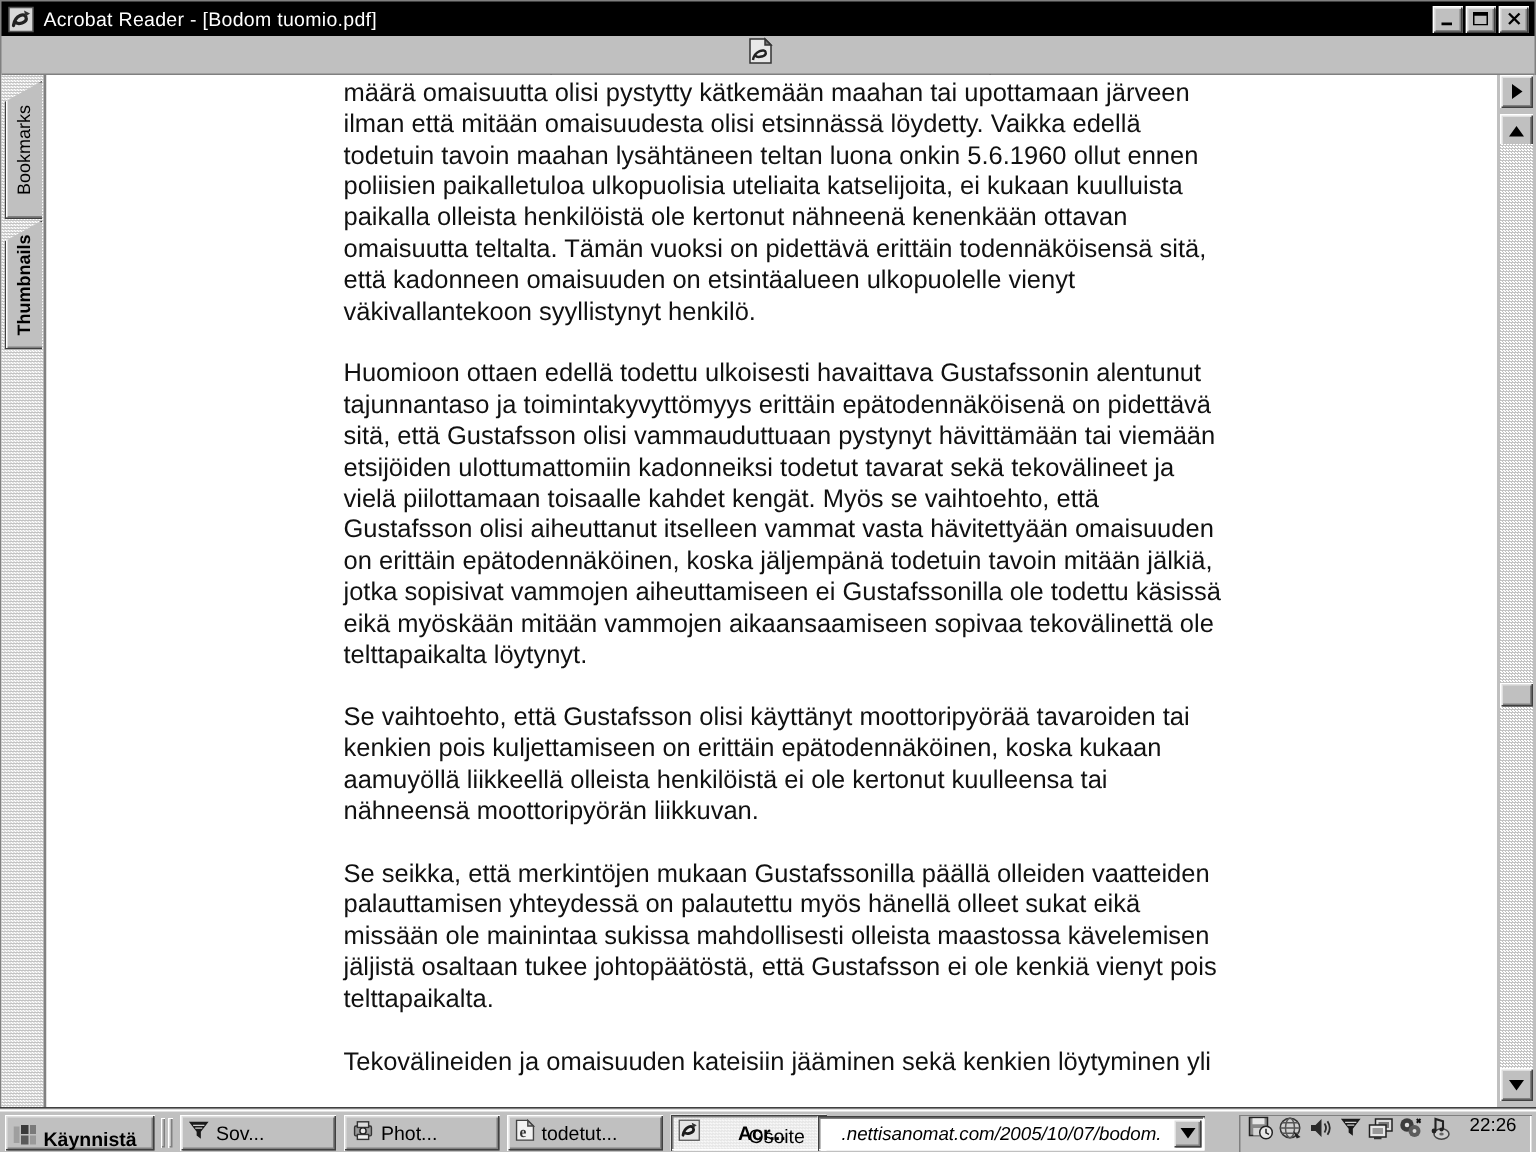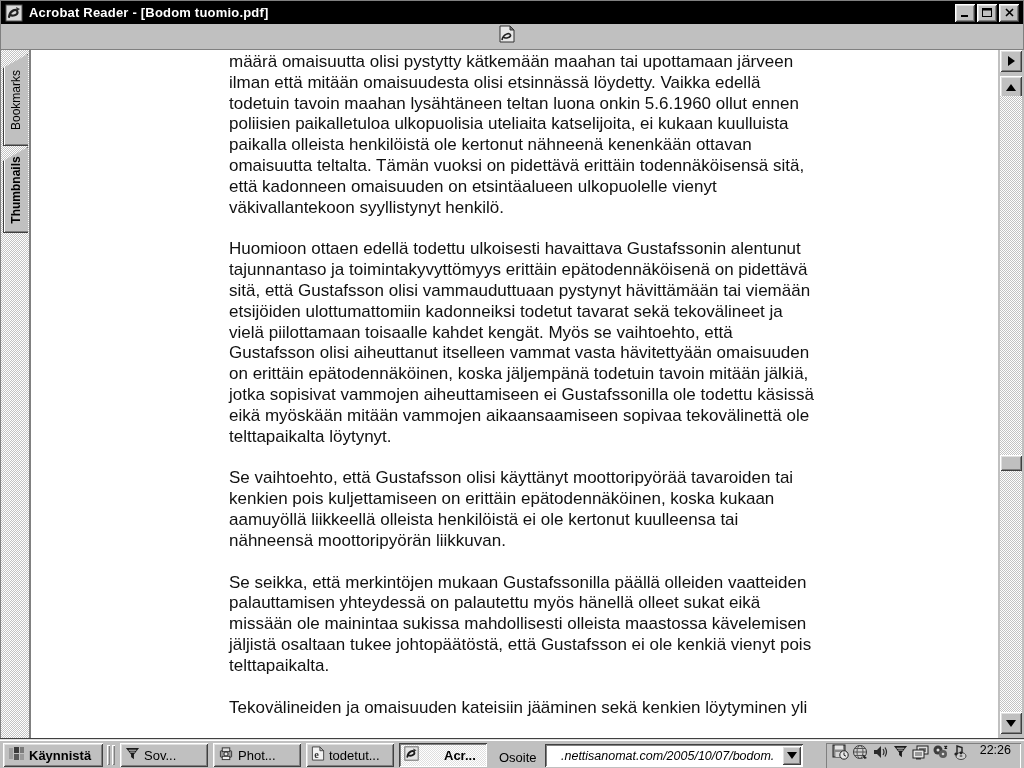--- a/index.html
+++ b/index.html
@@ -8,21 +8,21 @@
 
   
   .bevel-out { background:#c0c0c0;
     box-shadow: inset 1px 1px #ffffff, inset -1px -1px #404040, inset 2px 2px #dfdfdf, inset -2px -2px #808080; }
   .dither { background-image: repeating-conic-gradient(#ffffff 0% 25%, #c3c3c3 0% 50%); background-size:2px 2px; }
 
   
   .titlebar { position:absolute; left:0; top:0; width:1024px; height:24px; background:#000;
     display:flex; align-items:center; padding:0 4px; border:1px solid #808080; border-bottom:none; }
   .titlebar .app-icon { width:18px; height:18px; margin-right:6px; flex:0 0 auto; }
-  .titlebar .title-text { color:#fff; font-weight:bold; font-size:13px; letter-spacing:.2px; flex:1 1 auto;
+  .titlebar .title-text { color:#fff; font-weight:normal; font-size:13px; letter-spacing:.2px; flex:1 1 auto;
     white-space:nowrap; overflow:hidden; }
   .winbtns { display:flex; gap:2px; }
   .winbtn { width:20px; height:18px; display:flex; align-items:center; justify-content:center; cursor:default; }
   .winbtn svg { display:block; }
 
   
   .menubar { position:absolute; left:0; top:24px; width:1024px; height:26px; background:#c0c0c0;
     display:flex; align-items:center; padding:0 6px; border-left:1px solid #808080; border-right:1px solid #808080;
     box-shadow: inset 0 -1px #808080; flex-direction: column; }
   .menubar .doc-icon { width:20px; height:20px; margin-right:10px; }
@@ -59,27 +59,27 @@
   .sc-track { position:absolute; left:2px; top:46px; bottom:26px; width:22px; }
   .sc-thumb { position:absolute; left:2px; top:405px; width:22px; height:16px; }
   .tri { width:0; height:0; }
   .tri-right { border-left:7px solid #000; border-top:5px solid transparent; border-bottom:5px solid transparent; }
   .tri-up    { border-bottom:7px solid #000; border-left:5px solid transparent; border-right:5px solid transparent; }
   .tri-down  { border-top:7px solid #000; border-left:5px solid transparent; border-right:5px solid transparent; }
 
   
   .taskbar { position:absolute; left:0; top:738px; width:1024px; height:30px; background:#c0c0c0;
     box-shadow: inset 0 1px #dfdfdf, inset 0 2px #fff; border-top:1px solid #404040; }
-  .start-btn { position:absolute; left:3px; top:4px; height:24px; width:100px; display:flex; align-items:center;
+  .start-btn { position:absolute; left:3px; top:4px; height:24px; width:100px; display:flex; align-items:flex-end;
     gap:4px; padding:0 6px; font-weight:bold; font-size:13px; border:none; font-family:inherit; }
   .grip { position:absolute; left:107px; top:6px; width:3px; height:20px;
     box-shadow: inset 1px 1px #fff, inset -1px -1px #808080; }
   .grip2 { left:112px; }
   .task-buttons { position:absolute; left:120px; top:4px; display:flex; gap:5px; }
-  .task-btn { width:88px; height:24px; display:flex; align-items:center; gap:4px; padding:0 5px; font-size:13px;
+  .task-btn { width:104px; height:24px; display:flex; align-items:center; gap:4px; padding:0 5px; font-size:13px;
     border:none; font-family:inherit; white-space:nowrap; overflow:hidden; }
   .task-btn.active { font-weight:bold;
     box-shadow: inset 1px 1px #404040, inset -1px -1px #ffffff, inset 2px 2px #808080;
     background-image: repeating-conic-gradient(#ffffff 0% 25%, #dfdfdf 0% 50%); background-size:2px 2px;gap:25px; }
   .task-btn svg, .start-btn svg { flex:0 0 auto; }
   .addr-label { position:absolute; left:499px; top:11px; font-size:13px; color:#000; }
   .addr-combo { position:absolute; left:545px; top:5px; width:258px; height:23px; background:#fff;
     box-shadow: inset 1px 1px #404040, inset -1px -1px #fff, inset 2px 2px #808080; display:flex; align-items:center; }
   .addr-text { flex:1 1 auto; font-size:12.5px; color:#000; padding-left:16px; white-space:nowrap; overflow:hidden;font-style:italic; }
   .addr-drop { width:19px; height:19px; margin-right:2px; display:flex; align-items:center; justify-content:center; }

